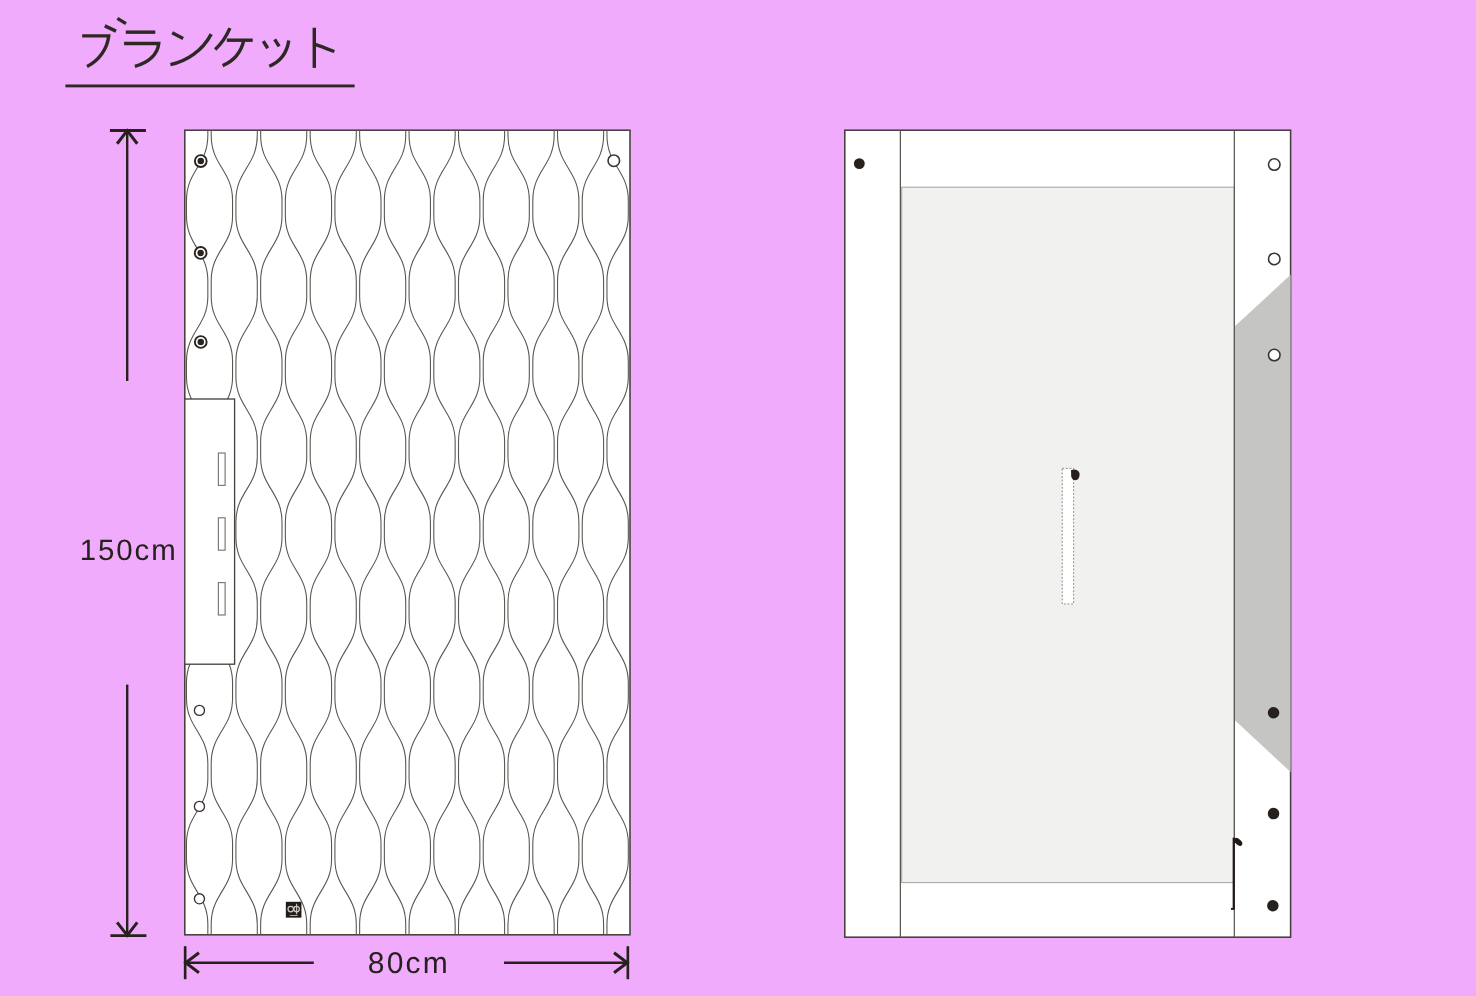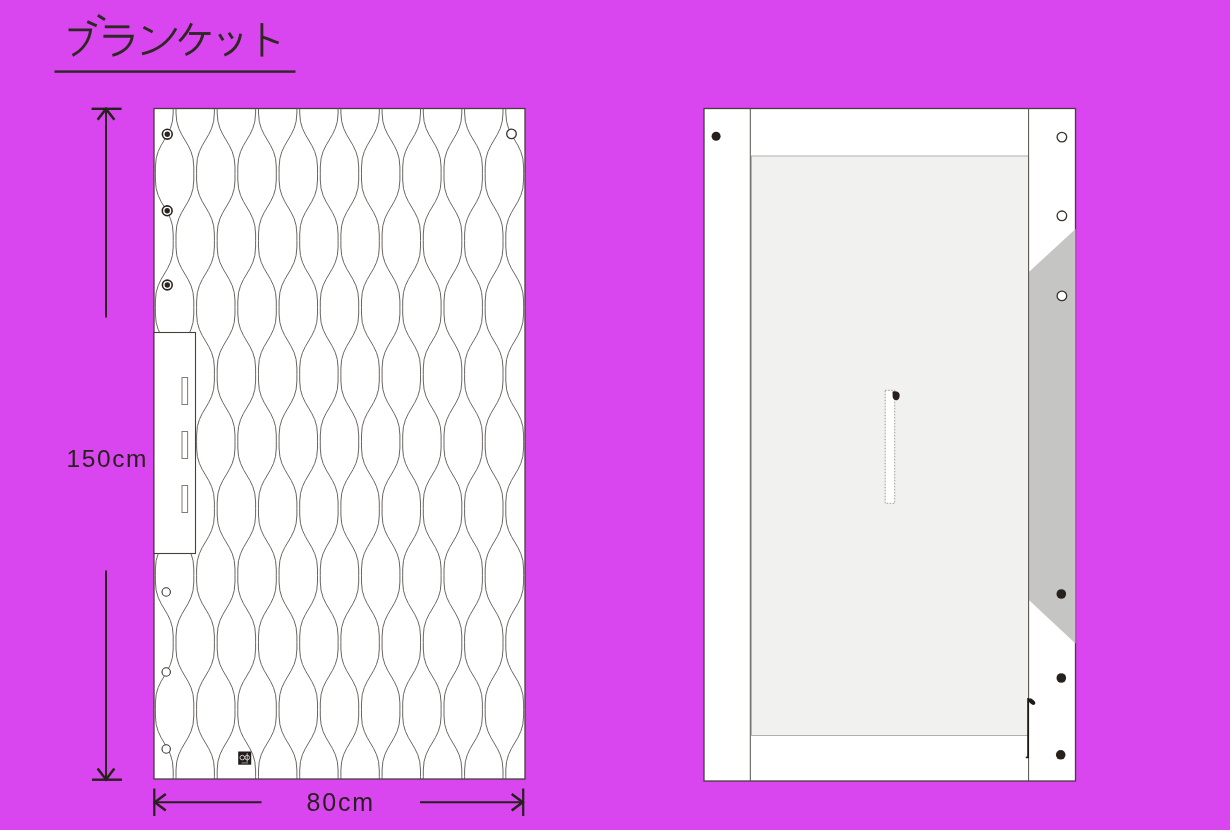--- a/index.html
+++ b/index.html
@@ -1,16 +1,16 @@
 <!DOCTYPE html>
 <html><head>
 <meta charset="utf-8">
 <style>
   html,body{margin:0;padding:0;background:#ffffff;}
-  #page{position:relative;width:1230px;height:830px;background:#d946ef;overflow:hidden;
+  #page{position:relative;width:1230px;height:830px;background:#f0abfc;overflow:hidden;
         font-family:"Liberation Sans", sans-serif;}
   svg{position:absolute;left:0;top:0;}
 </style>
 </head>
 <body>
 <div id="page">
 <svg width="1230" height="830" viewBox="0 0 1230 830">
   <defs>
     <clipPath id="blanketclip">
           <rect x="154" y="108.5" width="371" height="670.5"></rect>

